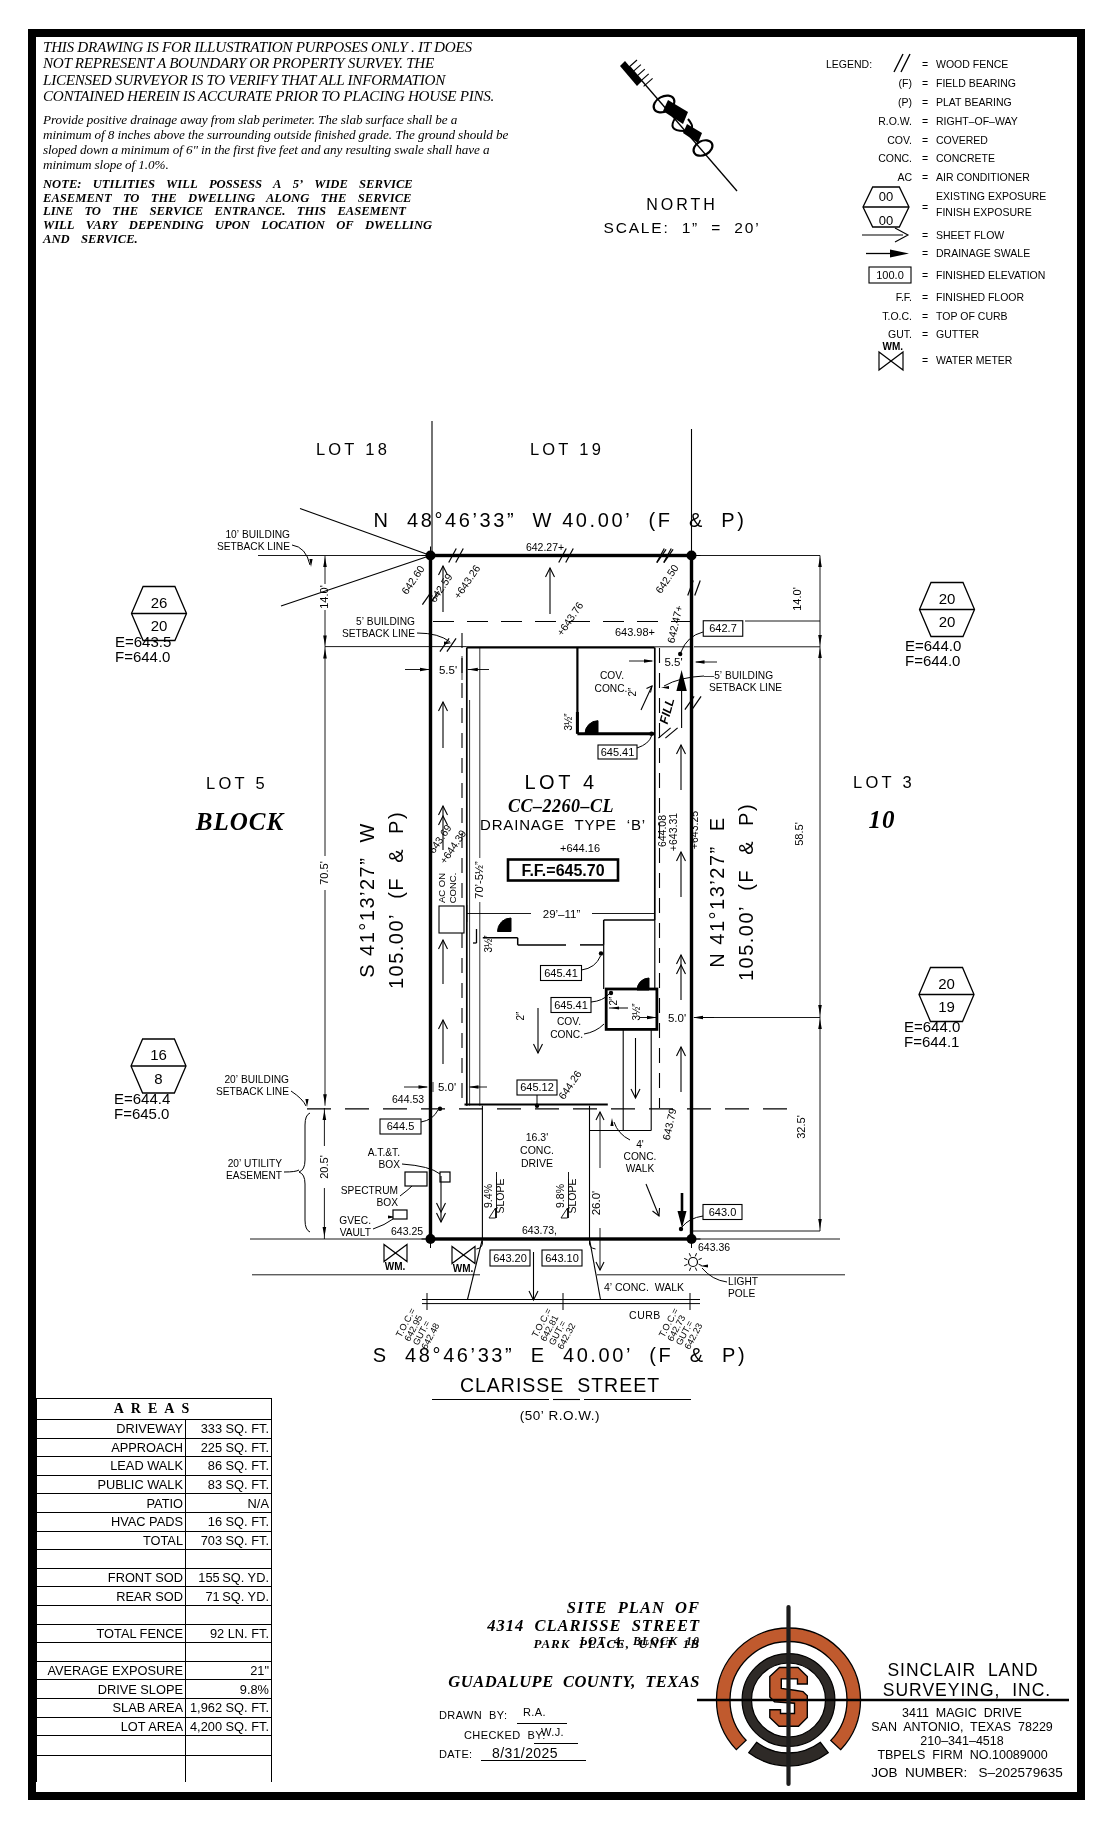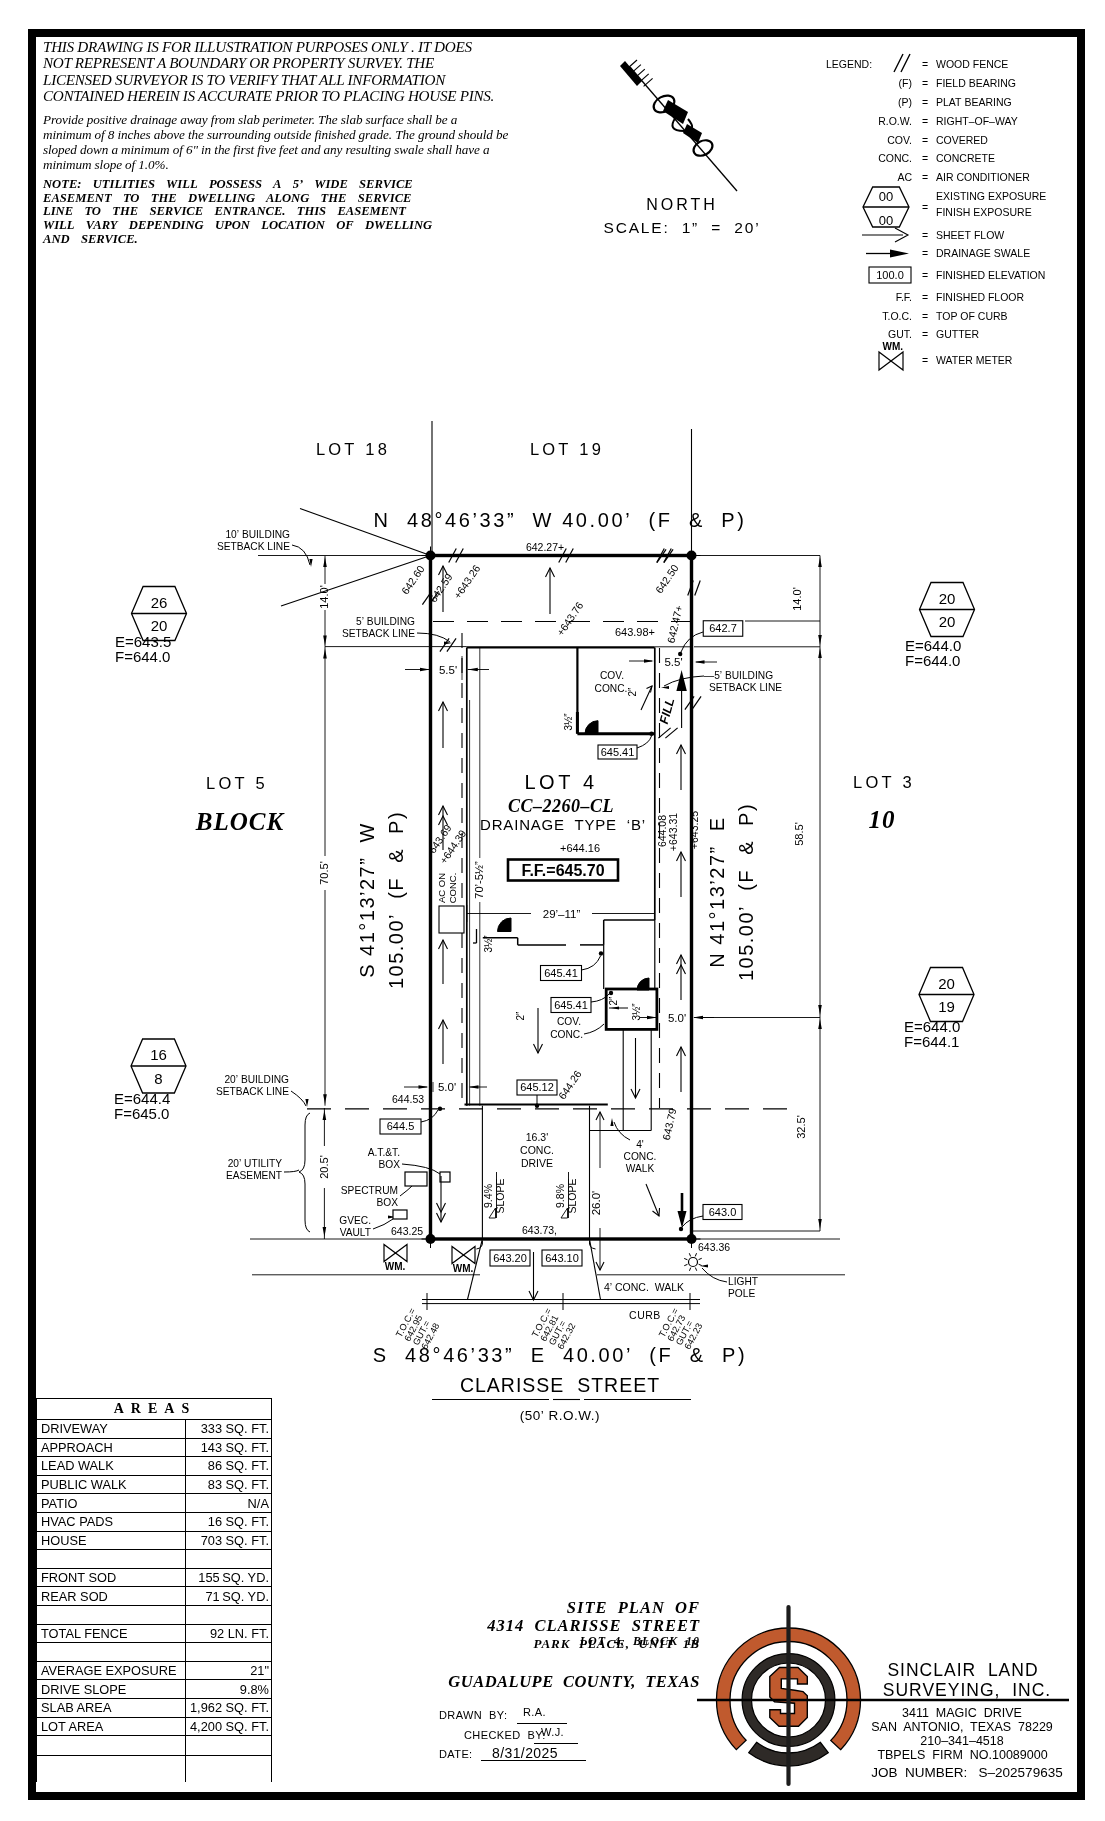--- a/index.html
+++ b/index.html
@@ -3,21 +3,21 @@
 html,body { margin:0; padding:0; }
 body { width:1105px; height:1821px; position:relative; background:#fff;
        font-family:"Liberation Sans", sans-serif; }
 .abs { position:absolute; }
 #frame { left:28px; top:29px; width:1041px; height:1755px; border:8px solid #000; }
 #p1 { left:43px; top:39px; width:540px; font:italic 15.2px/16.25px "Liberation Serif", serif; letter-spacing:-0.3px; white-space:nowrap; }
 #p2 { left:43px; top:113px; width:540px; font:italic 13.2px/14.85px "Liberation Serif", serif; letter-spacing:-0.1px; white-space:nowrap; }
 #p3 { left:43px; top:178px; width:420px; font:italic bold 12.6px/13.65px "Liberation Serif", serif; word-spacing:2.5px; white-space:nowrap; }
 table { border-collapse:collapse; }
 #areas { left:36px; top:1398px; table-layout:fixed; }
-#areas td { border:1px solid #000; font-size:12.8px; height:17.6px; padding:0 2px 0 4px; white-space:nowrap; overflow:hidden; }
+#areas td { border:1px solid #000; font-size:12.8px; height:17.6px; padding:0 2px 0 4px; white-space:nowrap; overflow:hidden;text-align:right; }
 #areas td.v { text-align:right; width:78px;margin-left:17px; }
 #areas td.l { width:142px; }
 #areas tr.hd td { text-align:center; font-weight:bold; font-size:14px; letter-spacing:7px; font-family:"Liberation Serif",serif; height:20px; }
 .tt { position:absolute; width:400px; left:300px; text-align:right;
       font-family:"Liberation Serif",serif; font-style:italic; font-weight:bold; }
 .by { position:absolute; font-size:11px; letter-spacing:0.4px; }
 </style></head><body>
 <div class="abs" id="frame"></div>
 <div class="abs" id="p1">THIS DRAWING IS FOR ILLUSTRATION PURPOSES ONLY . IT DOES<br>NOT REPRESENT A BOUNDARY OR PROPERTY SURVEY. THE<br>LICENSED SURVEYOR IS TO VERIFY THAT ALL INFORMATION<br>CONTAINED HEREIN IS ACCURATE PRIOR TO PLACING HOUSE PINS.</div>
 <div class="abs" id="p2">Provide positive drainage away from slab perimeter. The slab surface shall be a<br>minimum of 8 inches above the surrounding outside finished grade. The ground should be<br>sloped down a minimum of 6" in the first five feet and any resulting swale shall have a<br>minimum slope of 1.0%.</div>
@@ -26,40 +26,40 @@
 <tbody>
       <tr class="hd">
         <td colspan="2">AREAS</td>
       </tr>
 <tr>
         <td class="l">DRIVEWAY</td>
         <td class="v">333 SQ. FT.</td>
       </tr>
 <tr>
         <td class="l">APPROACH</td>
-        <td class="v">143 SQ. FT.</td>
+        <td class="v">225 SQ. FT.</td>
       </tr>
 <tr>
         <td class="l">LEAD WALK</td>
         <td class="v">86 SQ. FT.</td>
       </tr>
 <tr>
         <td class="l">PUBLIC WALK</td>
         <td class="v">83 SQ. FT.</td>
       </tr>
 <tr>
         <td class="l">PATIO</td>
         <td class="v">N/A</td>
       </tr>
 <tr>
         <td class="l">HVAC PADS</td>
         <td class="v">16 SQ. FT.</td>
       </tr>
 <tr>
-        <td class="l">HOUSE</td>
+        <td class="l">TOTAL</td>
         <td class="v">703 SQ. FT.</td>
       </tr>
 <tr>
         <td class="l">&nbsp;</td>
         <td class="v"></td>
       </tr>
 <tr>
         <td class="l">FRONT SOD</td>
         <td class="v">155 SQ. YD.</td>
       </tr>

